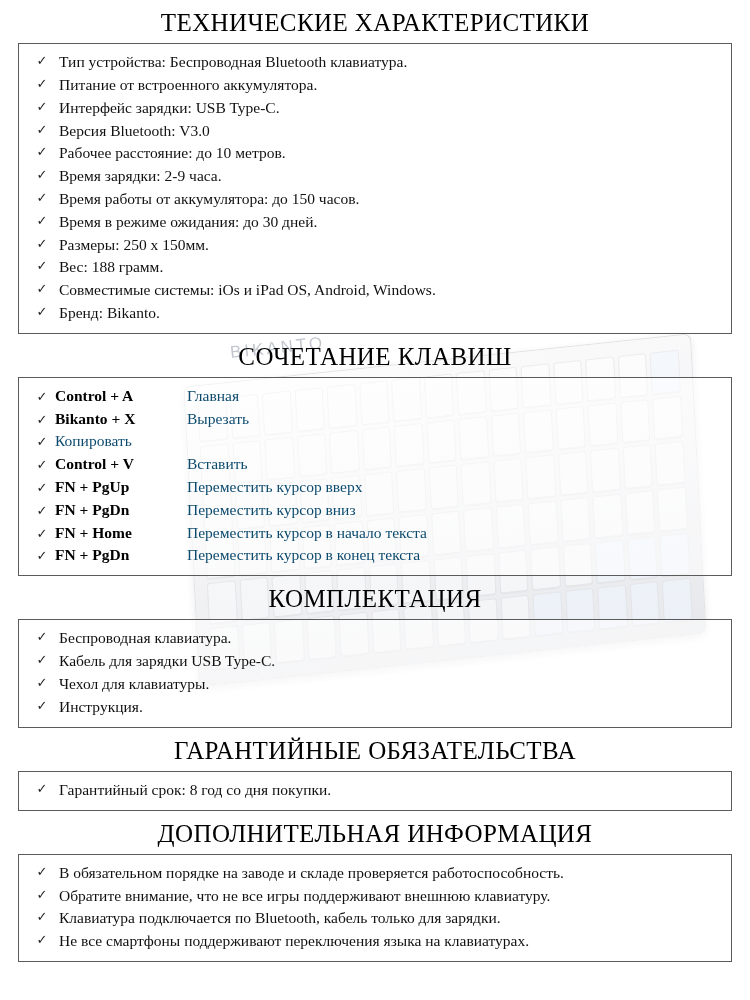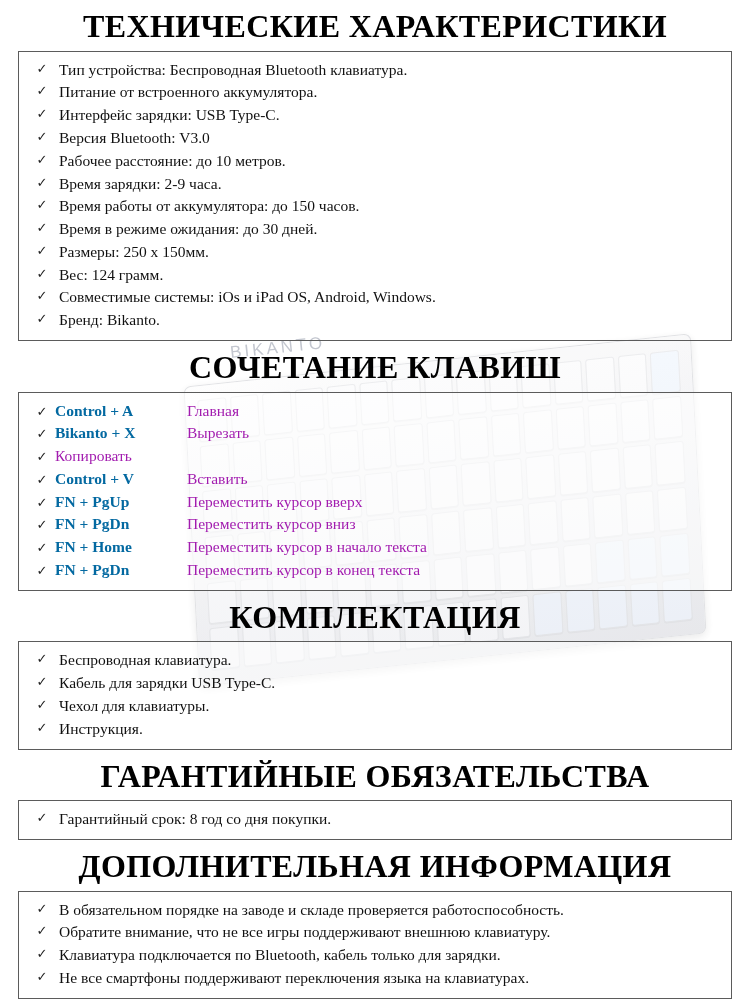--- a/index.html
+++ b/index.html
@@ -20,22 +20,22 @@
   .page {
     width: 750px;
     height: 1000px;
     position: relative;
     padding: 0 18px;
   }
 
   h2.section-title {
     text-align: center;
     font-family: "Liberation Serif", serif;
-    font-weight: bold;
-    font-size: 32px;
+    font-weight: normal;
+    font-size: 25px;
     letter-spacing: 0.4px;
     margin: 0;
     padding: 10px 0 7px 0;
     line-height: 1.05;
     color: #000;
   }
 
   .box {
     border: 1px solid #5b5b5b;
     background: transparent;
@@ -76,26 +76,26 @@
 
   
   ul.combo li {
     align-items: baseline;
   }
   .combo-key {
     flex: 0 0 auto;
     width: 132px;
     font-weight: bold;
     font-size: 15.5px;
-    color: #0369a1;
+    color: #000000;
   }
   .combo-desc {
     flex: 1 1 auto;
     font-size: 15.5px;
-    color: #a21caf;
+    color: #0c4a6e;
   }
 
   
   .kb-photo {
     position: absolute;
     left: 170px;
     top: 330px;
     width: 560px;
     height: 360px;
     z-index: 0;
@@ -292,21 +292,21 @@
         <li>
             <span class="tick">✓</span>
             <span class="item-text">Время в режиме ожидания: до 30 дней.</span>
           </li>
         <li>
             <span class="tick">✓</span>
             <span class="item-text">Размеры: 250 x 150мм.</span>
           </li>
         <li>
             <span class="tick">✓</span>
-            <span class="item-text">Вес: 124 грамм.</span>
+            <span class="item-text">Вес: 188 грамм.</span>
           </li>
         <li>
             <span class="tick">✓</span>
             <span class="item-text">Совместимые системы: iOs и iPad OS, Android, Windows.</span>
           </li>
         <li>
             <span class="tick">✓</span>
             <span class="item-text">Бренд: Bikanto.</span>
           </li>
       </ul>

